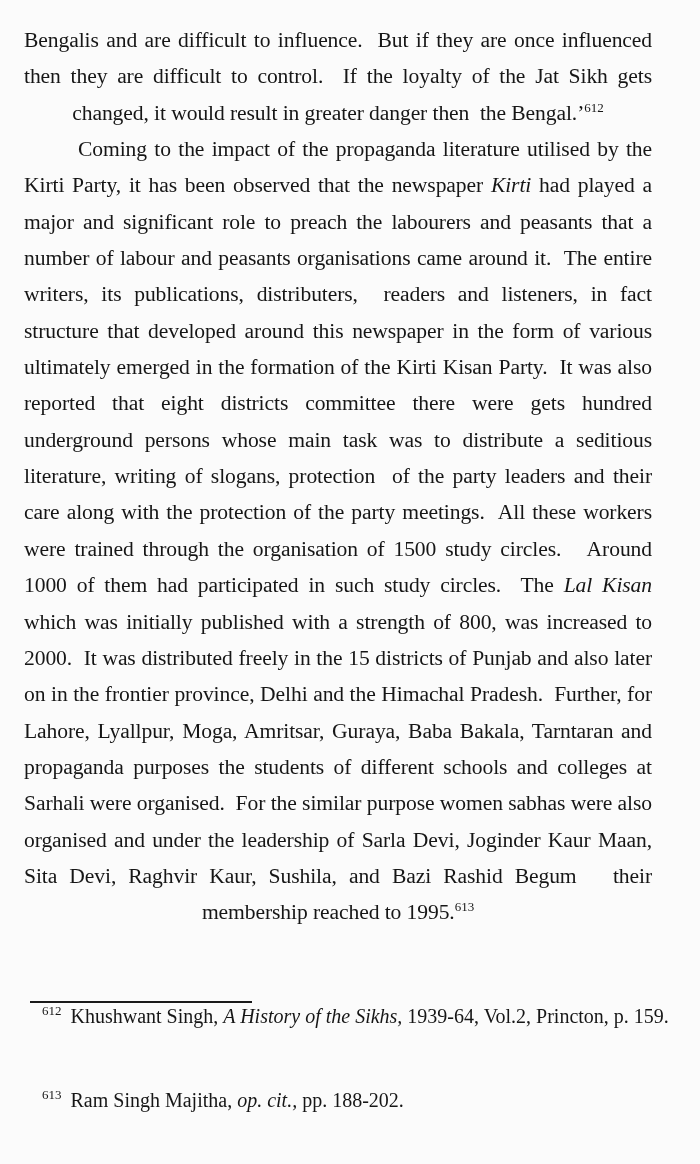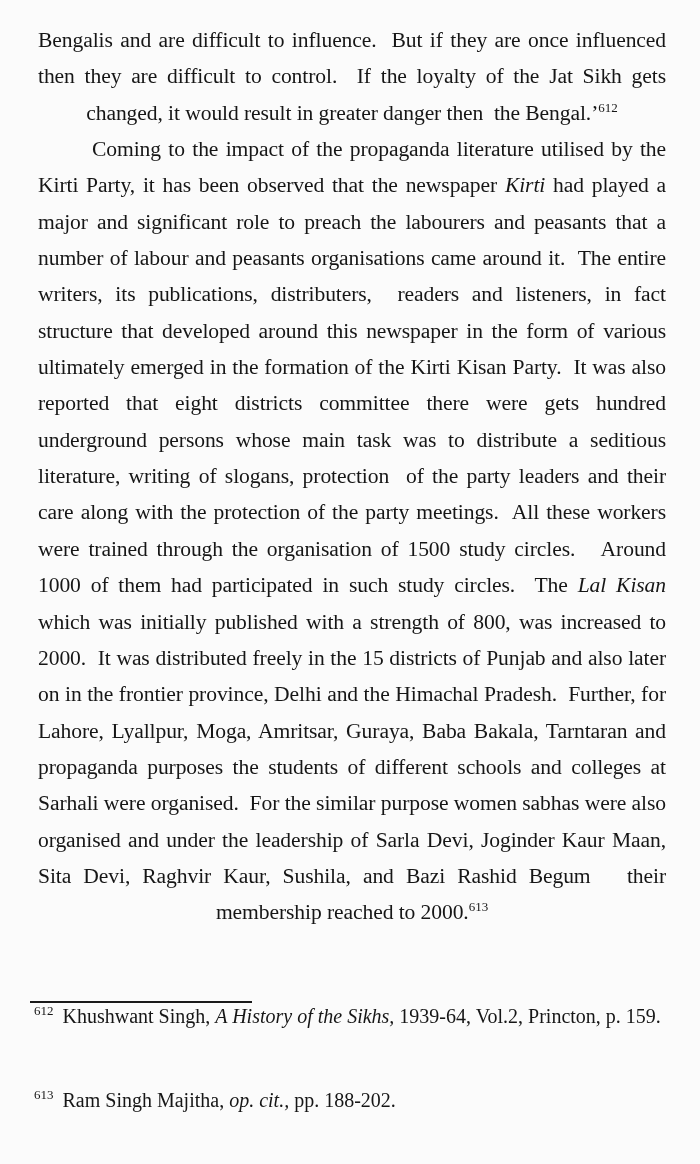--- a/index.html
+++ b/index.html
@@ -4,35 +4,35 @@
 <style>
   html, body { margin: 0; padding: 0; }
   body {
     width: 700px; height: 1164px;
     position: relative; overflow: hidden;
     font-family: "Liberation Serif", "DejaVu Serif", serif;
   }
   .page { position: absolute; inset: 0; }
 
   .body-text {
-    position: absolute; left: 38px; top: 22px; width: 628px;
+    position: absolute; left: 24px; top: 22px; width: 628px;
     font-size: 21.6px; letter-spacing: -0.1px;
   }
   .line { line-height: 36.35px; height: 36.35px; white-space: normal; text-align: center; }
   .just { text-align: justify; text-align-last: justify; -moz-text-align-last: justify; text-justify: inter-word; }
   .indent { text-indent: 54px; }
   .it { font-style: italic; }
   sup.fnref { font-size: 13px; line-height: 0; vertical-align: super; letter-spacing: 0; }
 
   .footnote-rule {
     position: absolute; left: 30px; top: 1001px; width: 222px;
     border-top: 2px solid #1a1a1a; height: 0;
   }
   .footnotes { position: absolute; left: 30px; top: 1002px; width: 665px; height: 130px; font-size: 20px; }
-  .footnote { position: absolute; left: 4px; white-space: nowrap; line-height: 28px; text-align: right; }
+  .footnote { position: absolute; left: 12px; white-space: nowrap; line-height: 28px; text-align: right; }
   sup.fnmark { font-size: 13px; line-height: 0; vertical-align: super; margin-right: 9px; }
 </style>
 </head>
 <body style="background: rgb(251, 251, 251); color: rgb(22, 22, 22);">
 
 <div class="page">
   <div class="body-text">
       <div class="line just"><span class="rm">Bengalis and are difficult to influence.&nbsp; But if they are once influenced</span></div>
       <div class="line just"><span class="rm">then they are difficult to control.&nbsp; If the loyalty of the Jat Sikh gets</span></div>
       <div class="line"><span class="rm">changed, it would result in greater danger then&nbsp; the Bengal.’</span><sup class="fnref">612</sup></div>
@@ -50,20 +50,20 @@
       <div class="line just"><span class="rm">were trained through the organisation of 1500 study circles.&nbsp;&nbsp; Around</span></div>
       <div class="line just"><span class="rm">1000 of them had participated in such study circles.&nbsp; The </span><span class="it">Lal Kisan</span></div>
       <div class="line just"><span class="rm">which was initially published with a strength of 800, was increased to</span></div>
       <div class="line just"><span class="rm">2000.&nbsp; It was distributed freely in the 15 districts of Punjab and also later</span></div>
       <div class="line just"><span class="rm">on in the frontier province, Delhi and the Himachal Pradesh.&nbsp; Further, for</span></div>
       <div class="line just"><span class="rm">Lahore, Lyallpur, Moga, Amritsar, Guraya, Baba Bakala, Tarntaran and</span></div>
       <div class="line just"><span class="rm">propaganda purposes the students of different schools and colleges at</span></div>
       <div class="line just"><span class="rm">Sarhali were organised.&nbsp; For the similar purpose women sabhas were also</span></div>
       <div class="line just"><span class="rm">organised and under the leadership of Sarla Devi, Joginder Kaur Maan,</span></div>
       <div class="line just"><span class="rm">Sita Devi, Raghvir Kaur, Sushila, and Bazi Rashid Begum&nbsp;&nbsp; their</span></div>
-      <div class="line"><span class="rm">membership reached to 2000.</span><sup class="fnref">613</sup></div>
+      <div class="line"><span class="rm">membership reached to 1995.</span><sup class="fnref">613</sup></div>
     </div>
   <div class="footnote-rule"></div>
   <div class="footnotes">
       <div class="footnote" style="top: 0px;"><sup class="fnmark">612</sup><span class="rm">Khushwant Singh, </span><span class="it">A History of the Sikhs,</span><span class="rm"> 1939-64, Vol.2, Princton, p. 159.</span></div>
       <div class="footnote" style="top: 41px; margin-top: 43px;"><sup class="fnmark">613</sup><span class="rm">Ram Singh Majitha, </span><span class="it">op. cit.,</span><span class="rm"> pp. 188-202.</span></div>
     </div>
 </div>
 
 </body></html>

